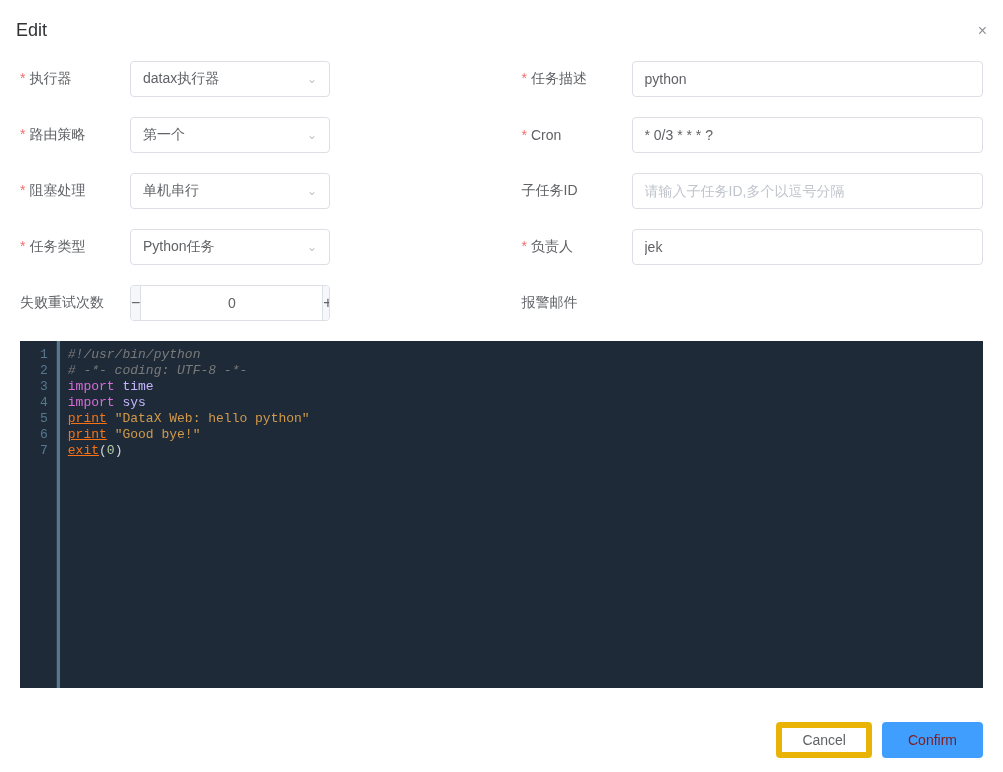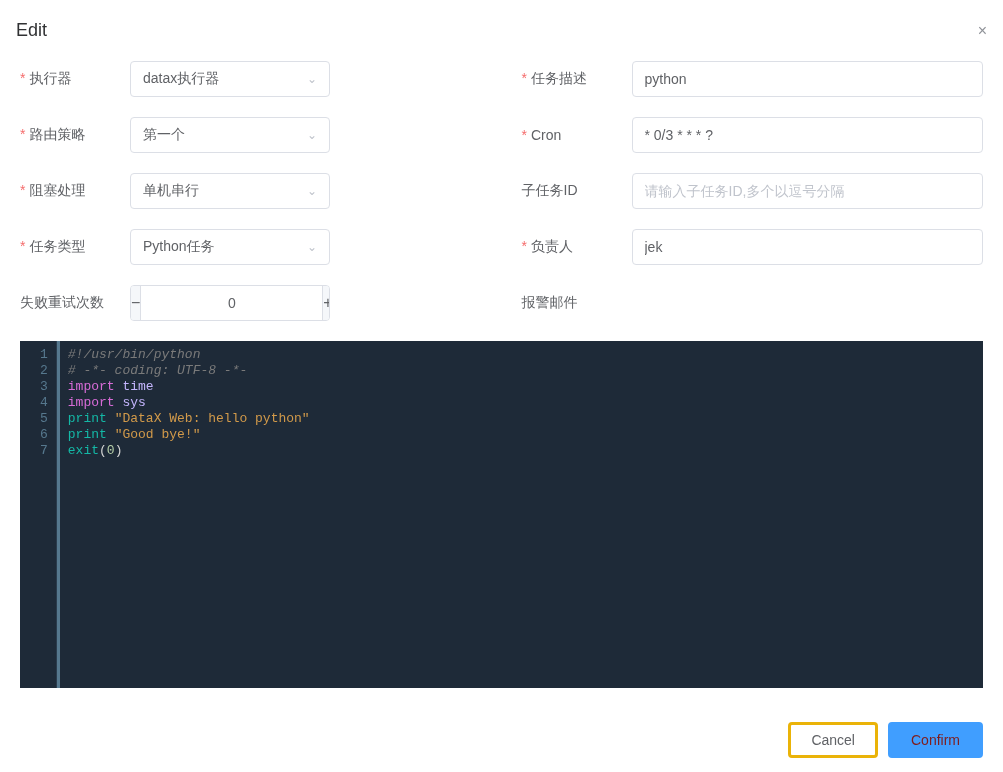--- a/index.html
+++ b/index.html
@@ -152,36 +152,36 @@
       flex: 1;
       padding: 6px 8px;
       color: #d4d4d4;
       border-left: 3px solid #56788e;
       margin-left: 0;
       white-space: pre;
     }
     .c-comment { color: #7a7a7a; font-style: italic; }
     .c-keyword { color: #d86cd8; }
     .c-ident { color: #c4b5fd; }
-    .c-builtin { color: #14b8a6; }
+    .c-builtin { color: #f97316; text-decoration: underline; }
     .c-string { color: #d29a4a; }
     .c-num { color: #b5cea8; }
     .dialog-footer {
       padding: 14px 20px;
       display: flex;
       justify-content: flex-end;
       gap: 10px;
     }
     .btn {
       height: 36px;
       padding: 0 20px;
       border-radius: 4px;
       font-size: 14px;
       cursor: pointer;
-      border: 3px solid #eab308;
+      border: 6px solid #eab308;
       background: #fff;
       color: #606266;
     }
     .btn.primary {
       background: #409eff;
       border-color: #409eff;
       color: #7f1d1d;
     }
   </style>
 </head>

